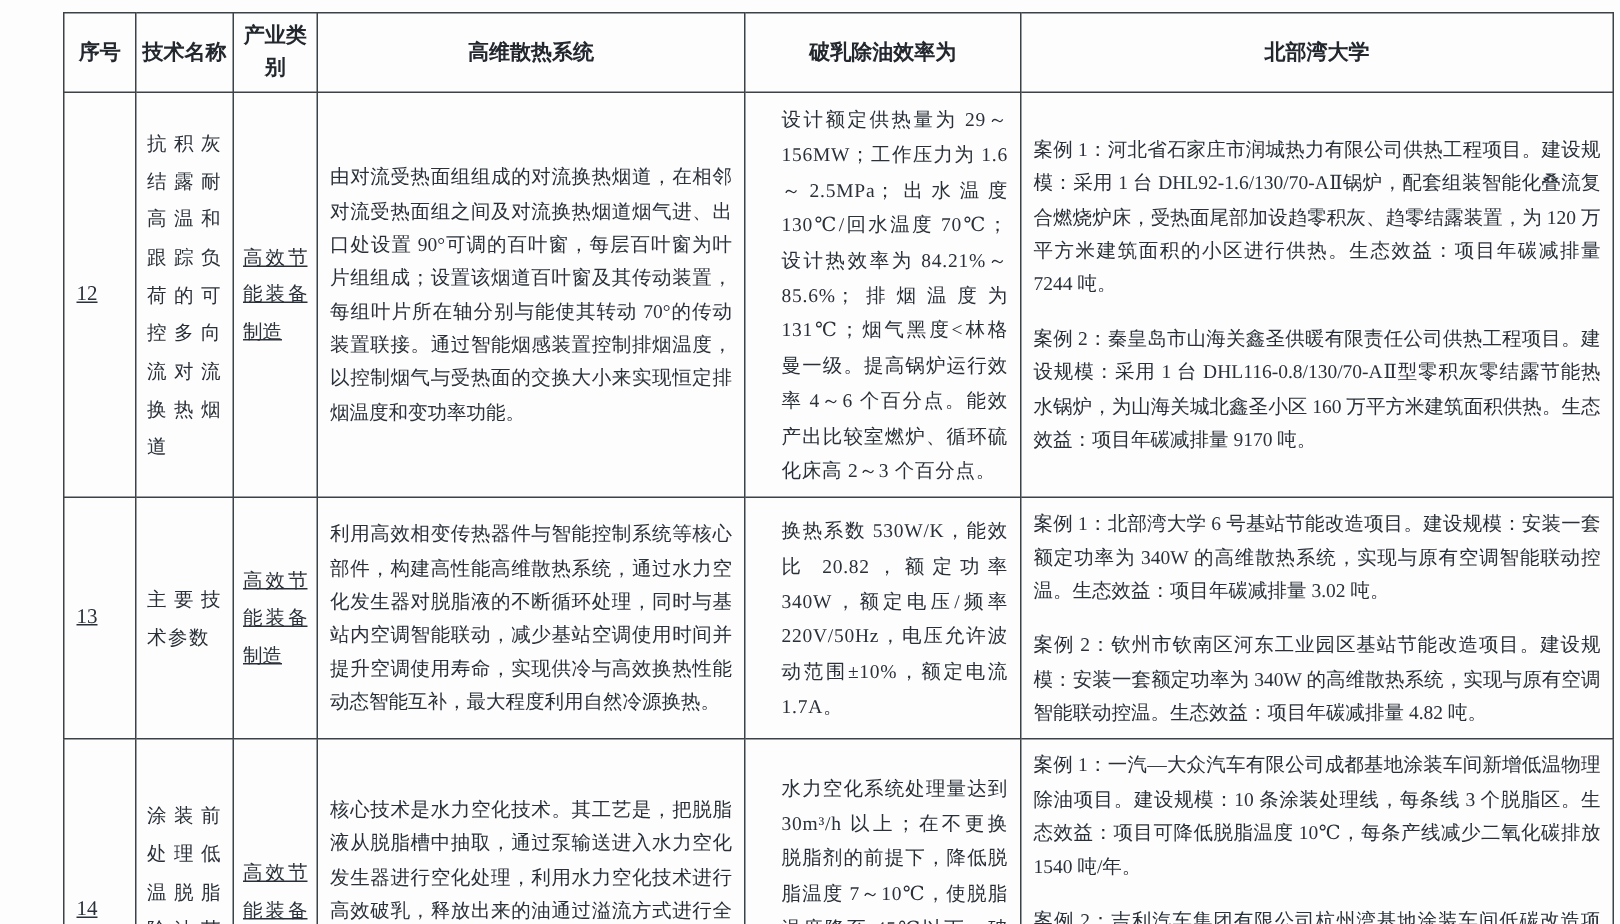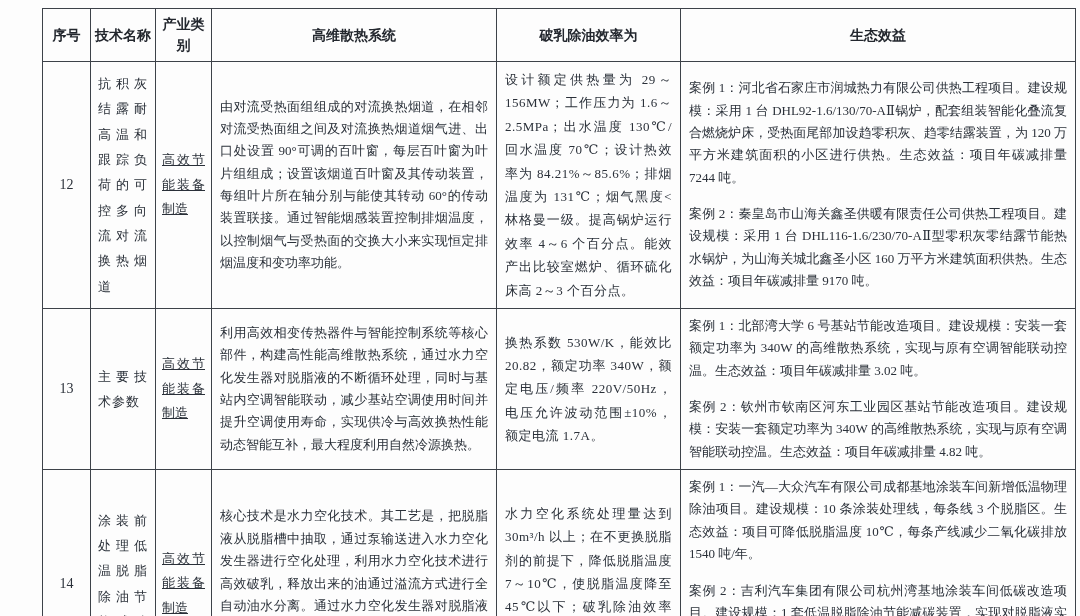--- a/index.html
+++ b/index.html
@@ -41,22 +41,22 @@
     color: #23272e;
   }
   .doc-table td {
     font-size: 13px;
     vertical-align: middle;
     padding: 6px 8px;
     line-height: 1.72;
     color: #2a3039;
   }
   td.c-serial {
-    text-align: center;
     font-size: 14px;
+    text-decoration: underline;
   }
   td.c-name {
     text-align: left;
     padding: 6px 7px;
     line-height: 1.95;
     letter-spacing: 1px;
     text-align: justify;
     margin-left: 15px;
   }
   td.c-cat {
@@ -66,20 +66,21 @@
     text-align: justify;
     text-decoration: underline;
   }
   td.c-process, td.c-params, td.c-cases {
     text-align: justify;
     text-justify: inter-character;
   }
   td.c-params {
     line-height: 1.8;
     letter-spacing: 0.5px;
+    padding-left: 24px;
   }
   td.c-cases p, td.c-process p, td.c-params p {
     margin: 0;
   }
   td.c-cases p + p {
     margin-top: 14px;
   }
   tr.r-12 { height: 212px; }
   tr.r-13 { height: 142px; }
   tr.r-14 { height: 200px; }
@@ -97,37 +98,37 @@
       <col style="width:184px">
       <col style="width:395px">
     </colgroup>
     <thead>
       <tr>
         <th>序号</th>
         <th>技术名称</th>
         <th>产业类别</th>
         <th>高维散热系统</th>
         <th>破乳除油效率为</th>
-        <th>生态效益</th>
+        <th>北部湾大学</th>
       </tr>
     </thead>
     <tbody>
       <tr class="r-12">
         <td class="c-serial">12</td>
         <td class="c-name">抗积灰结露耐高温和跟踪负荷的可控多向流对流换热烟道</td>
         <td class="c-cat">高效节能装备制造</td>
         <td class="c-process">
-          <p>由对流受热面组组成的对流换热烟道，在相邻对流受热面组之间及对流换热烟道烟气进、出口处设置 90°可调的百叶窗，每层百叶窗为叶片组组成；设置该烟道百叶窗及其传动装置，每组叶片所在轴分别与能使其转动 60°的传动装置联接。通过智能烟感装置控制排烟温度，以控制烟气与受热面的交换大小来实现恒定排烟温度和变功率功能。</p>
+          <p>由对流受热面组组成的对流换热烟道，在相邻对流受热面组之间及对流换热烟道烟气进、出口处设置 90°可调的百叶窗，每层百叶窗为叶片组组成；设置该烟道百叶窗及其传动装置，每组叶片所在轴分别与能使其转动 70°的传动装置联接。通过智能烟感装置控制排烟温度，以控制烟气与受热面的交换大小来实现恒定排烟温度和变功率功能。</p>
         </td>
         <td class="c-params">
           <p>设计额定供热量为 29～156MW；工作压力为 1.6～2.5MPa；出水温度 130℃/回水温度 70℃；设计热效率为 84.21%～85.6%；排烟温度为 131℃；烟气黑度&lt;林格曼一级。提高锅炉运行效率 4～6 个百分点。能效产出比较室燃炉、循环硫化床高 2～3 个百分点。</p>
         </td>
         <td class="c-cases">
           <p>案例 1：河北省石家庄市润城热力有限公司供热工程项目。建设规模：采用 1 台 DHL92-1.6/130/70-AⅡ锅炉，配套组装智能化叠流复合燃烧炉床，受热面尾部加设趋零积灰、趋零结露装置，为 120 万平方米建筑面积的小区进行供热。生态效益：项目年碳减排量 7244 吨。</p>
-          <p>案例 2：秦皇岛市山海关鑫圣供暖有限责任公司供热工程项目。建设规模：采用 1 台 DHL116-1.6/230/70-AⅡ型零积灰零结露节能热水锅炉，为山海关城北鑫圣小区 160 万平方米建筑面积供热。生态效益：项目年碳减排量 9170 吨。</p>
+          <p>案例 2：秦皇岛市山海关鑫圣供暖有限责任公司供热工程项目。建设规模：采用 1 台 DHL116-0.8/130/70-AⅡ型零积灰零结露节能热水锅炉，为山海关城北鑫圣小区 160 万平方米建筑面积供热。生态效益：项目年碳减排量 9170 吨。</p>
         </td>
       </tr>
       <tr class="r-13">
         <td class="c-serial">13</td>
         <td class="c-name">主要技术参数</td>
         <td class="c-cat">高效节能装备制造</td>
         <td class="c-process">
           <p>利用高效相变传热器件与智能控制系统等核心部件，构建高性能高维散热系统，通过水力空化发生器对脱脂液的不断循环处理，同时与基站内空调智能联动，减少基站空调使用时间并提升空调使用寿命，实现供冷与高效换热性能动态智能互补，最大程度利用自然冷源换热。</p>
         </td>
         <td class="c-params">

